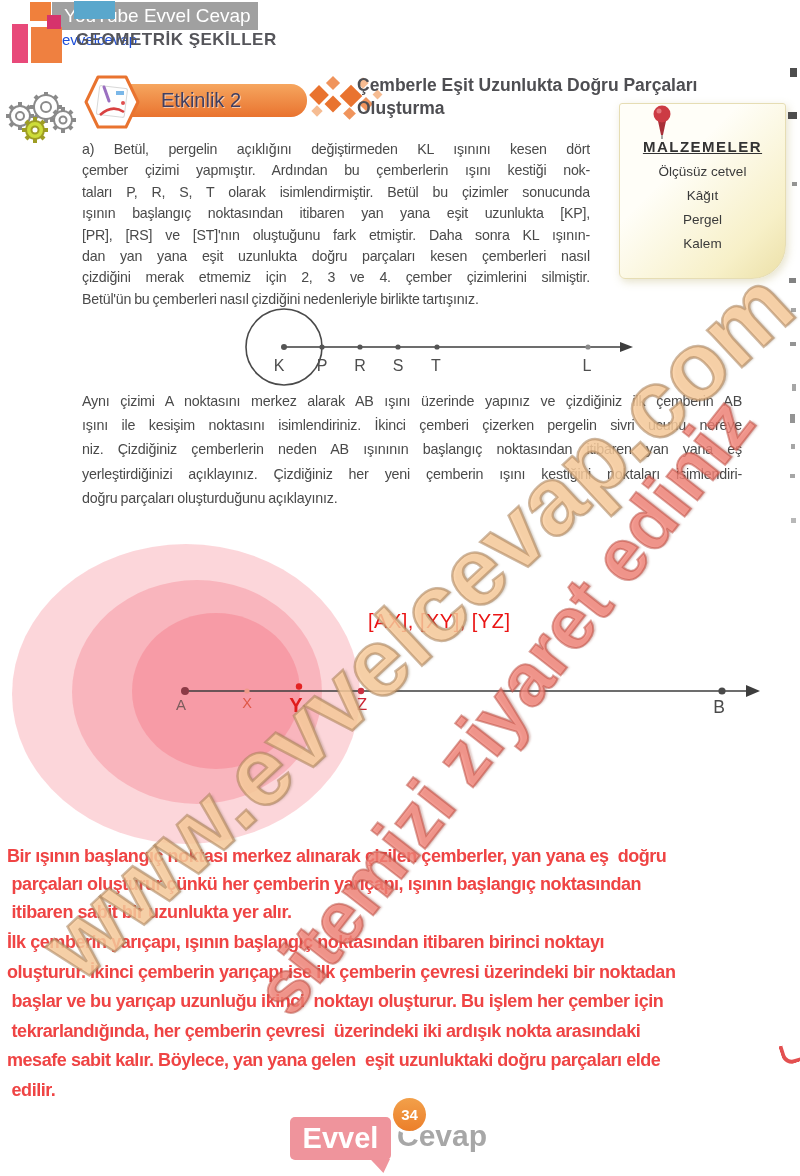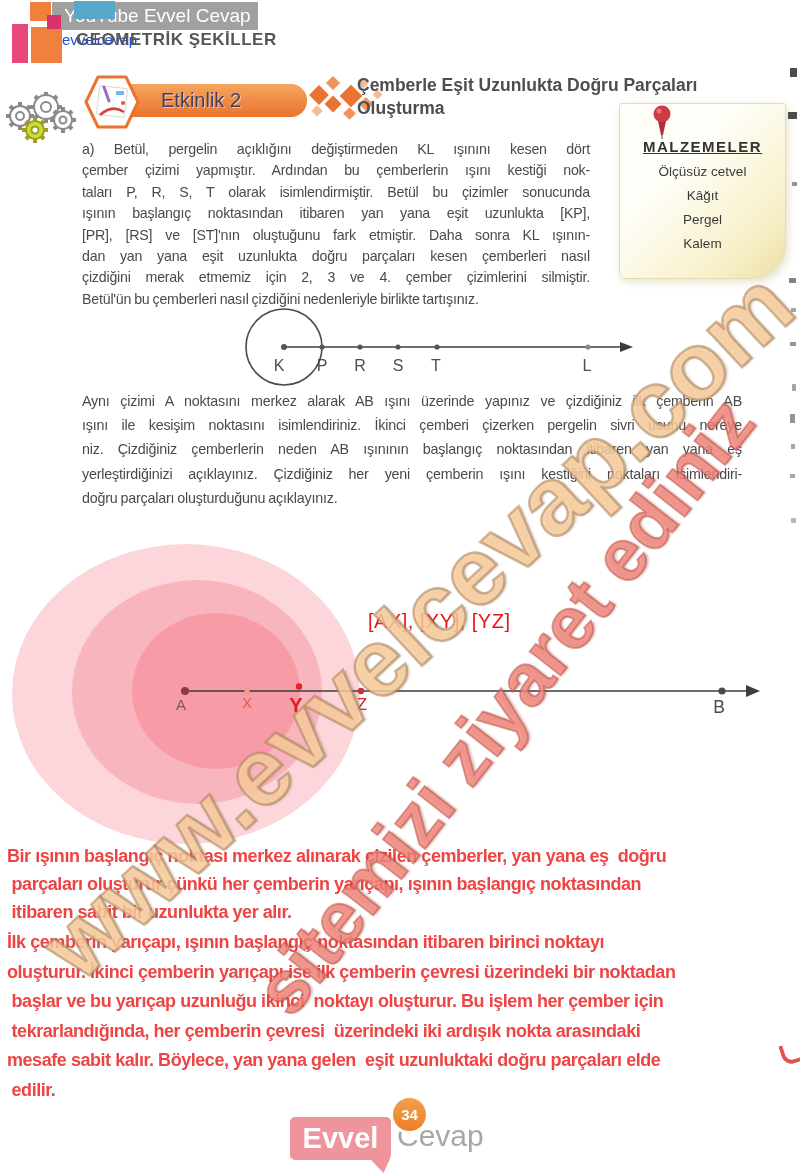--- a/index.html
+++ b/index.html
@@ -66,21 +66,21 @@
        text-shadow:2px 2px 2px rgba(120,90,60,.25);}
   .wm2{left:238px;top:978px;font-size:74px;transform:rotate(-52deg);
        color:rgba(242,132,120,.78);-webkit-text-stroke:2px rgba(186,74,62,.5);
        text-shadow:2px 2px 2px rgba(140,50,40,.25);}
 
   
   .bubble{left:290px;top:1117px;width:101px;height:43px;background:#ef949c;border-radius:5px;
           color:#fff;font-size:29px;font-weight:bold;text-align:center;line-height:43px;}
   .bubble-tail{left:368px;top:1159px;width:22px;height:14px;background:#ef949c;
                clip-path:polygon(10% 0,100% 0,70% 100%);}
-  .logo-gray{left:397px;top:1119px;font-size:30px;font-weight:normal;color:#a7a7a7;}
+  .logo-gray{left:397px;top:1119px;font-size:30px;font-weight:bold;color:#a7a7a7;}
   .page-badge{left:393px;top:1098px;width:33px;height:33px;border-radius:50%;
               background:linear-gradient(#f2a04a,#ec7f2a);box-shadow:0 0 0 3px #fff;
               color:#fff;font-size:15px;font-weight:bold;text-align:center;line-height:33px;z-index:5;}
 
   
   .speck{position:absolute;background:#4d4d4d;}
   .red-hook{left:781px;top:1043px;width:16px;height:17px;border-left:4px solid #e35050;
             border-bottom:4px solid #e35050;border-radius:0 0 0 11px;transform:rotate(-18deg);}
 </style>
 </head>

